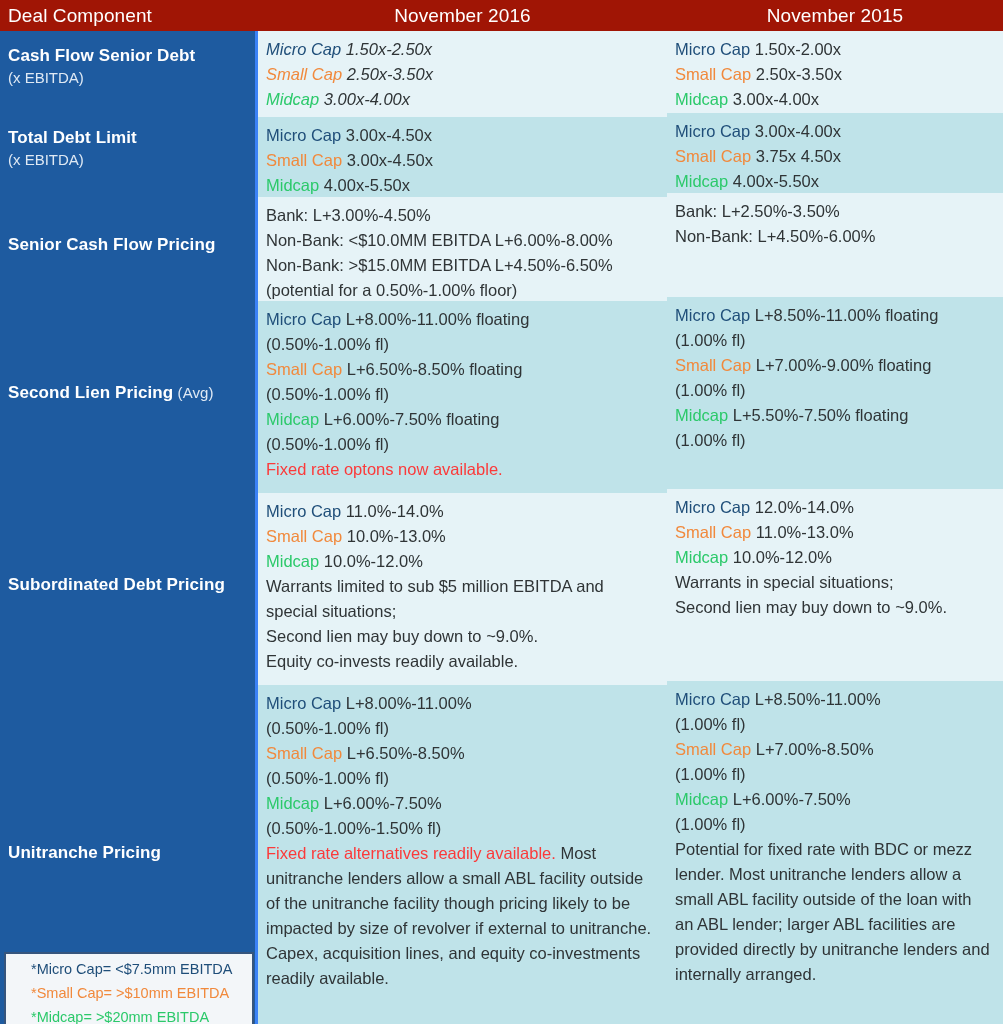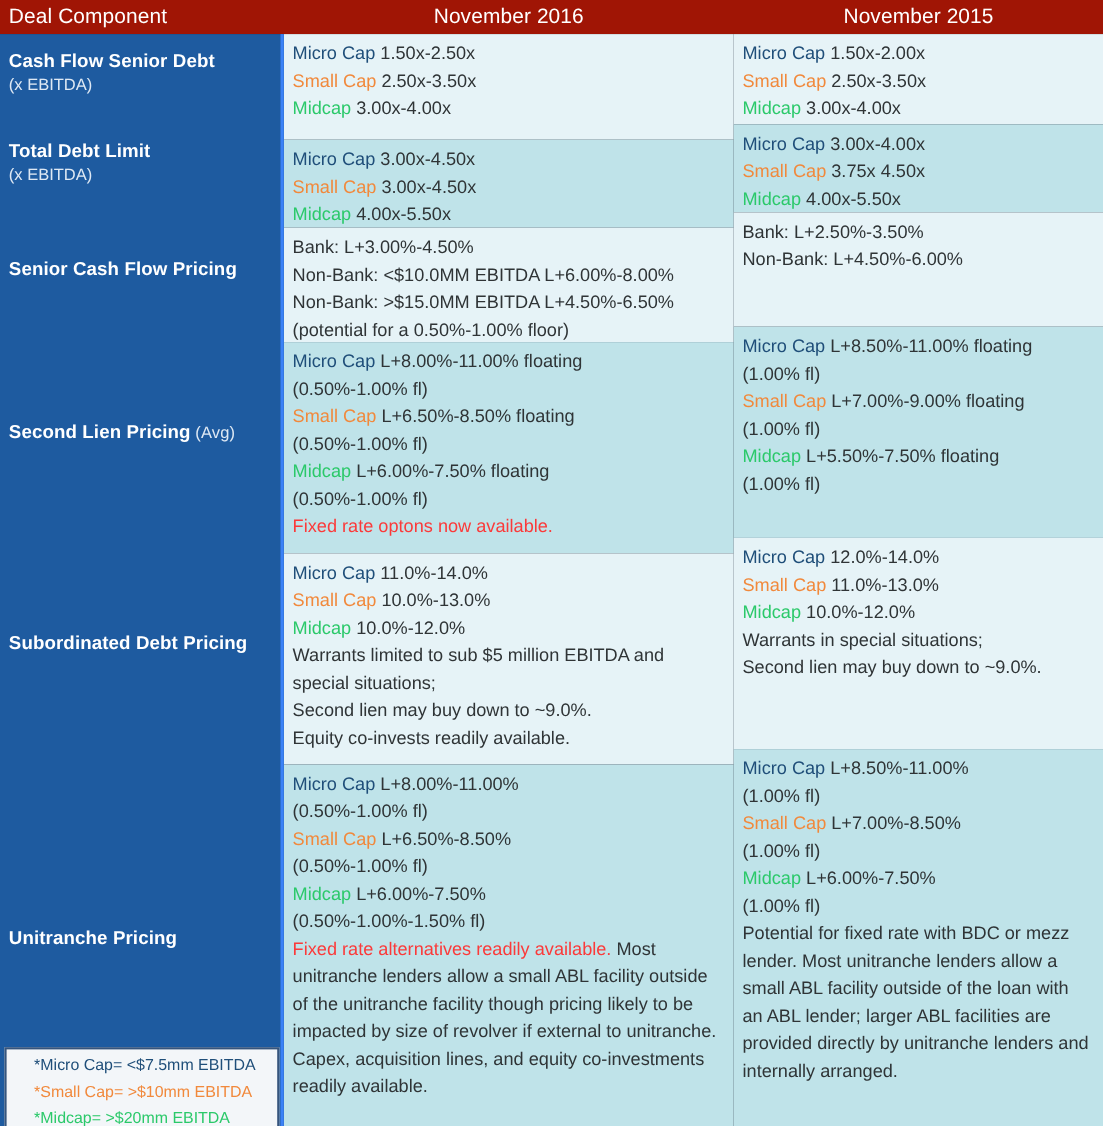--- a/index.html
+++ b/index.html
@@ -6,21 +6,21 @@
   html, body {
     margin: 0; padding: 0;
     width: 1003px; height: 1024px;
     background: #ffffff;
     font-family: "Liberation Sans", sans-serif;
     overflow: hidden;
   }
   #page {
     position: relative;
     width: 1003px; height: 1024px;
-    background: #0f172a;
+    background: #f0abfc;
   }
 
   
   .header-row {
     display: flex;
     height: 31px;
     background: #a01505;
     width: 1003px;
   }
   .hdr-cell {
@@ -153,21 +153,21 @@
           <div class="main"><span>Unitranche Pricing</span></div>
         </div>
         <div class="legend" id="legend-box">
           <div class="lg lg-micro">*Micro Cap= &lt;$7.5mm EBITDA</div>
           <div class="lg lg-small">*Small Cap= &gt;$10mm EBITDA</div>
           <div class="lg lg-mid">*Midcap= &gt;$20mm EBITDA</div>
         </div>
     </div>
     <div class="data-cols">
       <div class="col-2016" id="col-2016">
-          <div class="rcell shade-a" style="height: 96px;">
+          <div class="rcell shade-a" style="height: 86px; font-style: italic;">
             <span class="line"><span class="tag-micro">Micro Cap</span><span> 1.50x-2.50x</span></span>
             <span class="line"><span class="tag-small">Small Cap</span><span> 2.50x-3.50x</span></span>
             <span class="line"><span class="tag-mid">Midcap</span><span> 3.00x-4.00x</span></span>
           </div>
           <div class="rcell shade-b" style="height: 80px;">
             <span class="line"><span class="tag-micro">Micro Cap</span><span> 3.00x-4.50x</span></span>
             <span class="line"><span class="tag-small">Small Cap</span><span> 3.00x-4.50x</span></span>
             <span class="line"><span class="tag-mid">Midcap</span><span> 4.00x-5.50x</span></span>
           </div>
           <div class="rcell shade-a" style="height: 104px;">

